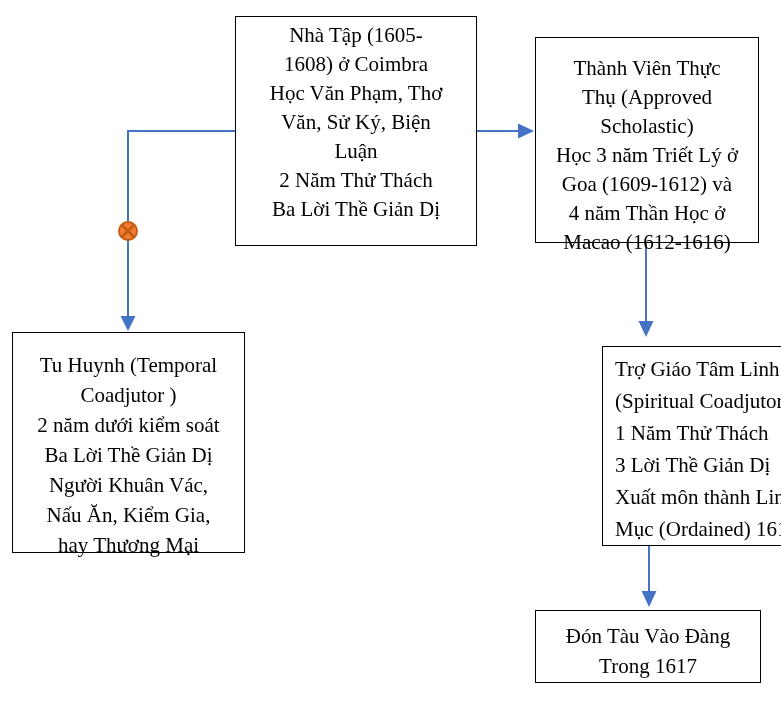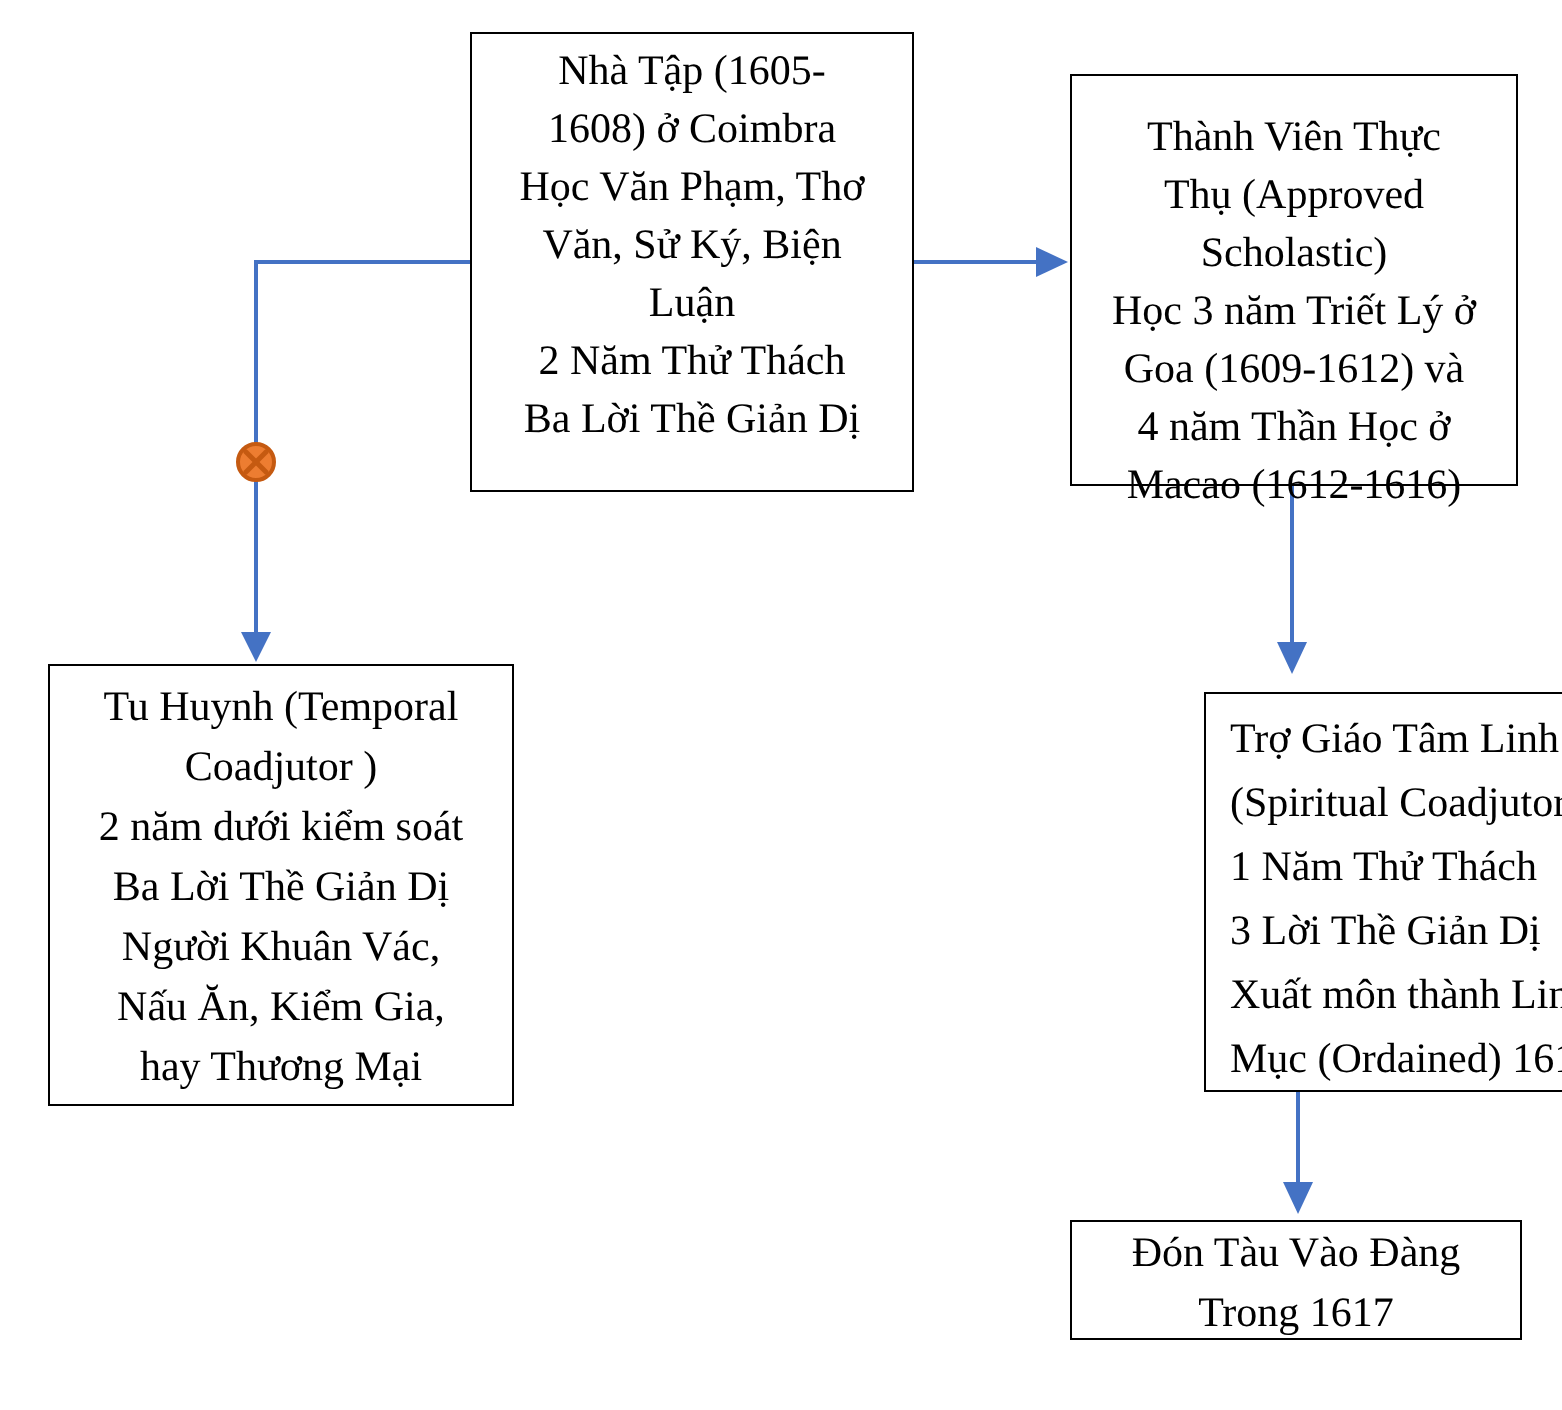--- a/index.html
+++ b/index.html
@@ -20,38 +20,38 @@
     position: absolute;
     border: 1.5px solid #000000;
     background: #ffffff;
     box-sizing: border-box;
     font-size: 21px;
     white-space: pre-line;
   }
   .center { text-align: center; }
   .leftalign { text-align: left; }
   #box-novitiate {
-    left: 235px; top: 16px; width: 222px; height: 230px;
+    left: 235px; top: 16px; width: 242px; height: 230px;
     line-height: 29px; padding-top: 4px;
   }
   #box-scholastic {
     left: 535px; top: 37px; width: 224px; height: 206px;
     line-height: 29px; padding-top: 16px;
   }
   #box-temporal {
-    left: 24px; top: 332px; width: 233px; height: 221px;
-    line-height: 30px; padding-top: 5px;
+    left: 12px; top: 332px; width: 233px; height: 221px;
+    line-height: 30px; padding-top: 17px;
   }
   #box-spiritual {
     left: 554px; top: 346px; width: 232px; height: 200px;
     line-height: 32px; padding: 6px 6px 0 12px; margin-left: 48px;
   }
   #box-arrival {
-    left: 535px; top: 610px; width: 226px; height: 60px;
-    line-height: 30px; 
+    left: 535px; top: 610px; width: 226px; height: 73px;
+    line-height: 30px; padding-top: 10px;
   }
   #connector-layer {
     position: absolute;
     left: 0; top: 0;
     width: 781px; height: 705px;
     pointer-events: none;
   }
 </style>
 </head>
 <body>

